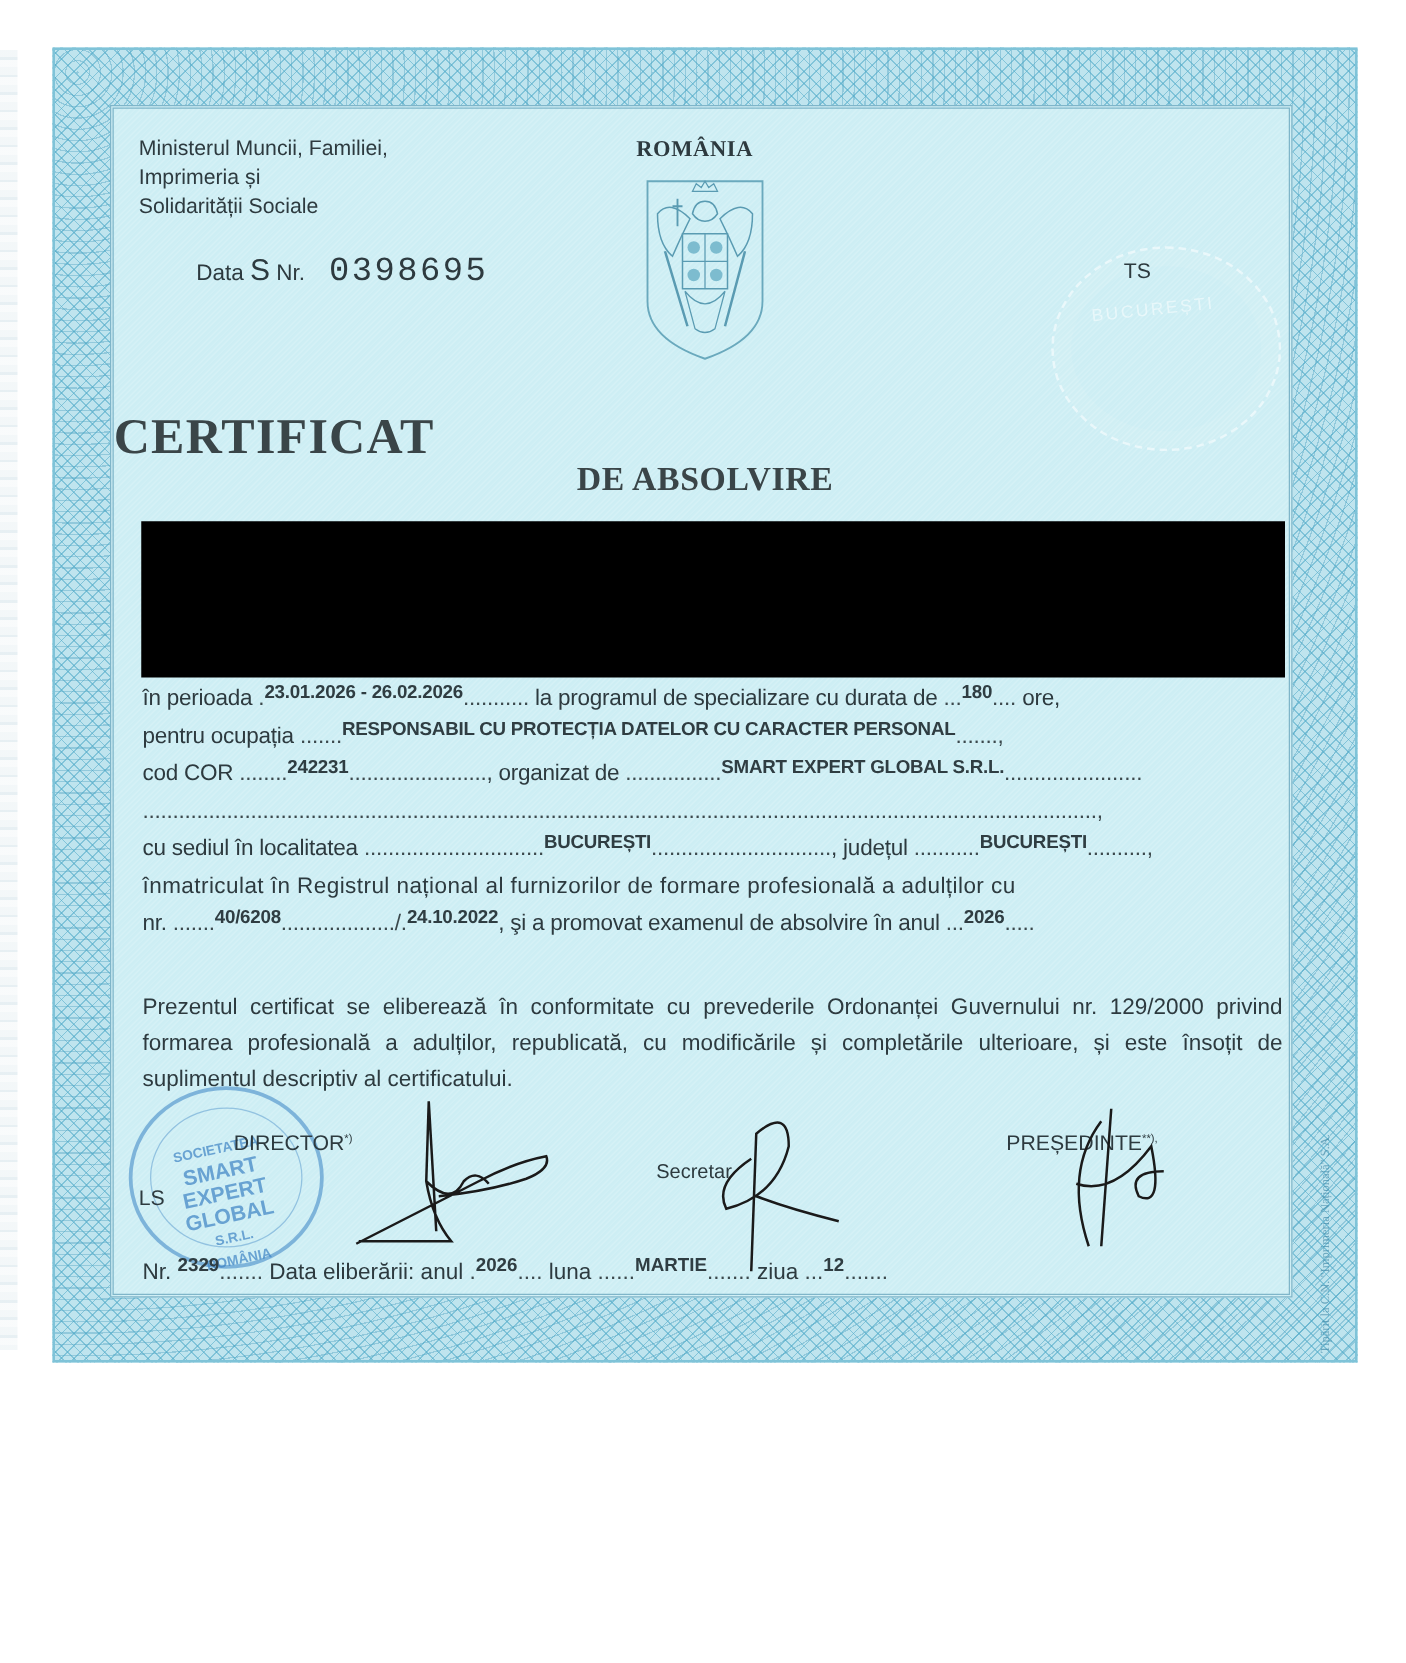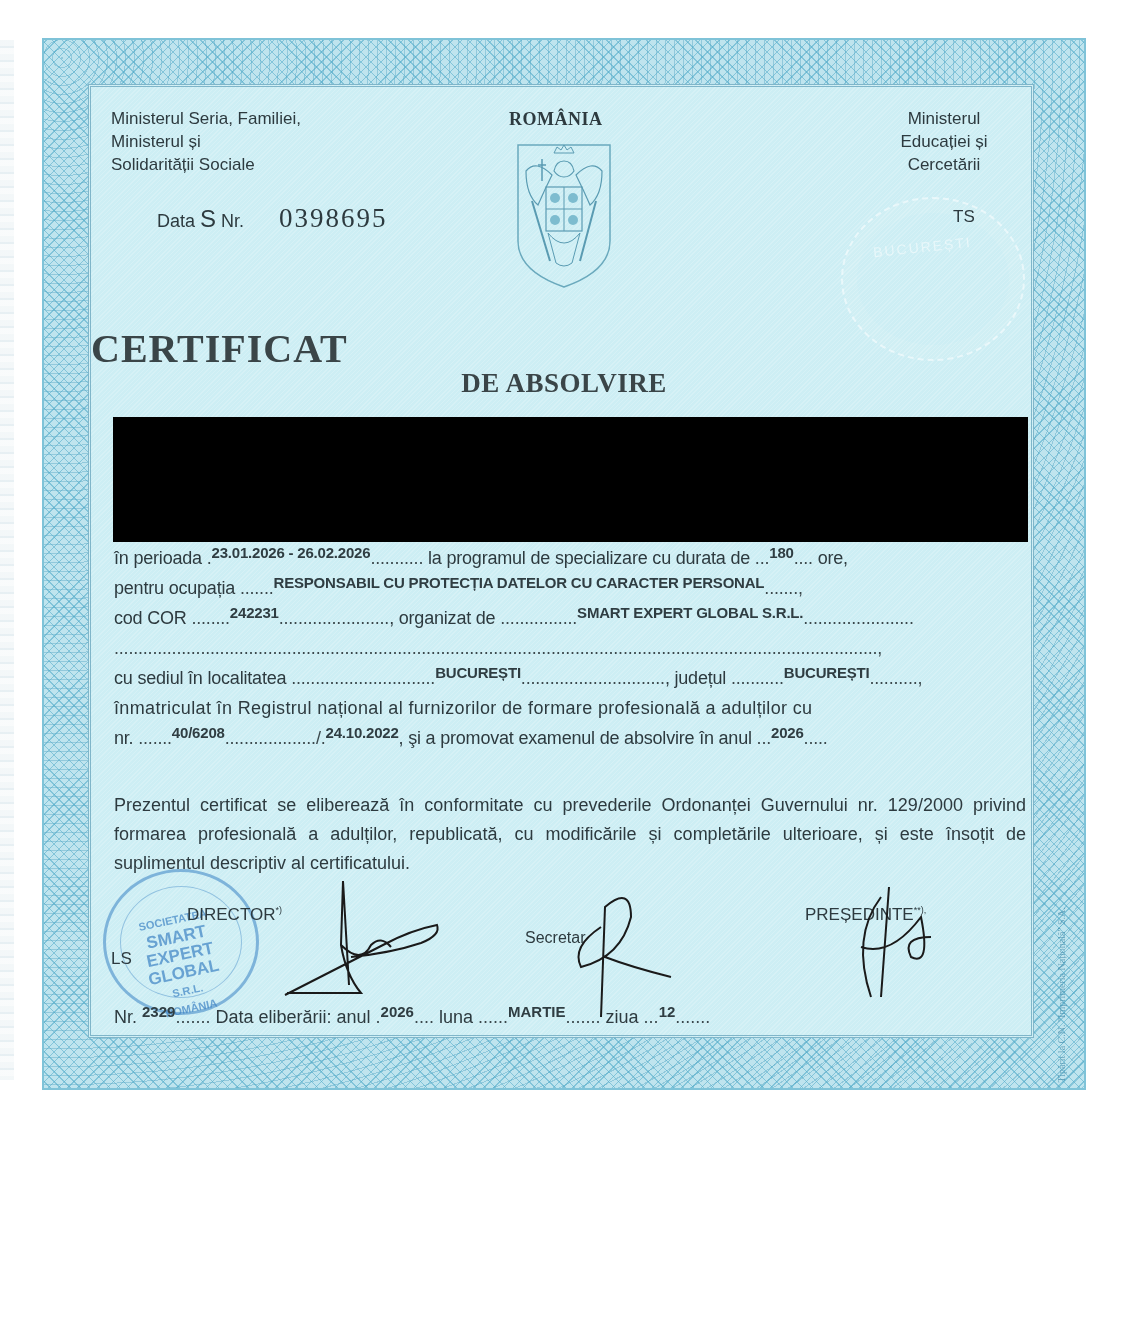--- a/index.html
+++ b/index.html
@@ -14,24 +14,24 @@
       #bfe4ee; }
   .sheet::after { content:""; position:absolute; inset:0; border:2px solid #7fc3d8; pointer-events:none; }
   .inner { position:absolute; left:46px; top:46px; width:946px; height:954px;
     background:
       repeating-linear-gradient(135deg, rgba(255,255,255,.18) 0 1px, transparent 1px 3px),
       #cdeef4;
     border:3px double #7fb5c9; box-sizing:border-box; }
   .abs { position:absolute; }
   .ministry-left { left:20px; top:20px; font-size:17px; line-height:23px; }
   .ministry-right { left:798px; top:20px; width:110px; text-align:center; font-size:17px; line-height:23px; }
-  .ts { left:862px; top:120px; font-size:17px; }
+  .ts { left:808px; top:120px; font-size:17px; }
   .seria { left:66px; top:116px; font-size:18px; }
   .seria .big { font-size:24px; }
-  .seria .num { font-family:Liberation Serif, serif; font-size:27px; letter-spacing:2px; margin-left:30px; }
+  .seria .num { font-family:Liberation Mono, monospace; font-size:27px; letter-spacing:2px; margin-left:14px; }
   .romania { left:418px; top:22px; font-family:"Liberation Serif", serif; font-weight:bold; font-size:18px; letter-spacing:.5px; }
   .crest { left:423px; top:54px; width:100px; height:148px; }
   .emboss { left:750px; top:110px; width:180px; height:160px; border-radius:50%;
     border:2px dashed rgba(255,255,255,.55); box-shadow:inset 0 0 0 14px rgba(255,255,255,.08); }
   .emboss span { position:absolute; left:30px; top:40px; font-size:14px; color:rgba(255,255,255,.5); letter-spacing:2px; transform:rotate(-6deg); }
   .title { left:0; width:946px; top:238px; text-align:left; font-family:"Liberation Serif", serif; font-weight:bold; font-size:40px; color:#3a4548; letter-spacing:1px; }
   .subtitle { left:0; width:946px; top:281px; text-align:center; font-family:"Liberation Serif", serif; font-weight:bold; font-size:27px; color:#3a4548; letter-spacing:.5px; }
   .redact { left:22px; top:330px; width:915px; height:125px; background:#000; }
   .line { position:absolute; left:23px; width:910px; font-size:18px; line-height:22px; white-space:nowrap; letter-spacing:-.2px; }
   .dots { color:#3b484c; }
@@ -49,22 +49,22 @@
 </style>
 </head>
 <body>
 
 <div class="scan-edge"></div>
 
 <div class="sheet">
   <div class="inner">
 
     <div class="abs ministry-left">
-      <div>Ministerul Seria, Familiei,</div>
-      <div>Ministerul și</div>
+      <div>Ministerul Muncii, Familiei,</div>
+      <div>Imprimeria și</div>
       <div>Solidarității Sociale</div>
     </div>
 
     <div class="abs seria">
       <span>Data</span>
       <span class="big">S</span>
       <span>Nr.</span>
       <span class="num">0398695</span>
     </div>
 
@@ -80,25 +80,20 @@
       <rect x="32" y="46" width="36" height="44" fill="none" stroke="#5a9bb2" stroke-width="1.2"></rect>
       <path d="M32 68 h36 M50 46 v44" stroke="#5a9bb2" stroke-width="1"></path>
       <circle cx="41" cy="57" r="5" fill="#7dbccf"></circle>
       <circle cx="59" cy="57" r="5" fill="#7dbccf"></circle>
       <circle cx="41" cy="79" r="5" fill="#7dbccf"></circle>
       <circle cx="59" cy="79" r="5" fill="#7dbccf"></circle>
       <path d="M18 60 L36 120 M82 60 L66 120" stroke="#5a9bb2" stroke-width="2"></path>
       <path d="M34 92 q16 20 32 0 l-8 30 q-8 6 -16 0z" fill="none" stroke="#5a9bb2" stroke-width="1"></path>
     </svg>
 
-    <div class="abs ministry-right">
-      <div>Ministerul</div>
-      <div>Educației și</div>
-      <div>Cercetării</div>
-    </div>
 
     <div class="abs emboss">
       <span>BUCUREȘTI</span>
     </div>
     <div class="abs ts">TS</div>
 
     <div class="abs title">CERTIFICAT</div>
     <div class="abs subtitle">DE ABSOLVIRE</div>
 
     <div class="abs redact"></div>

